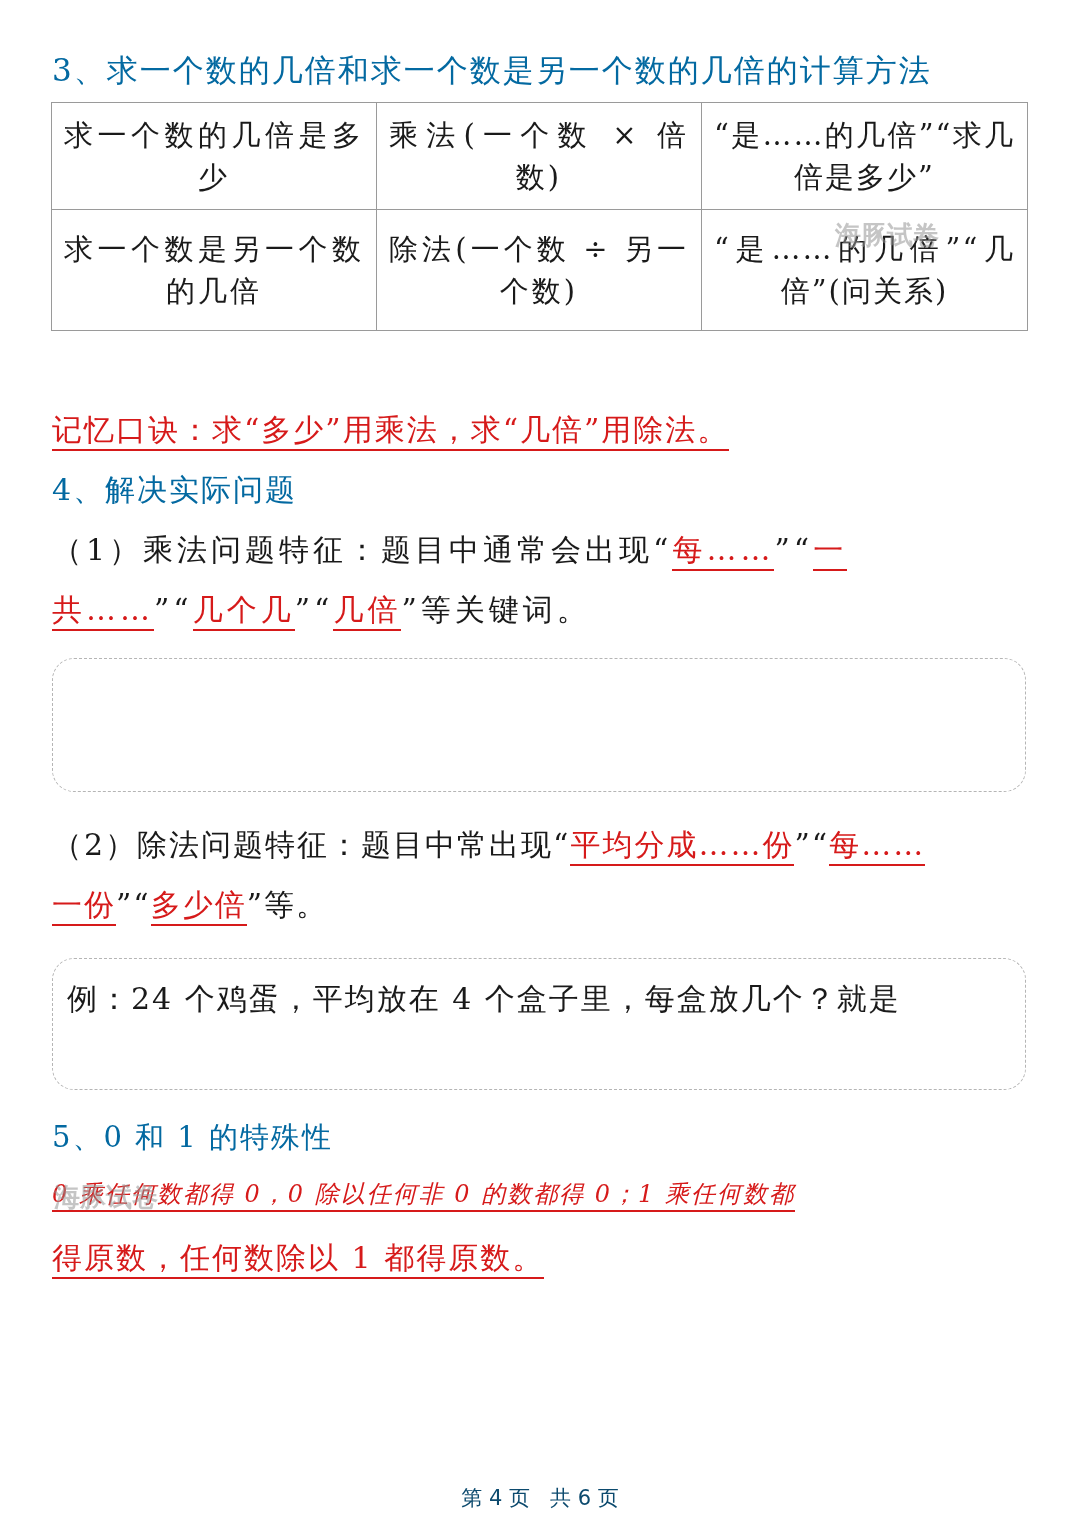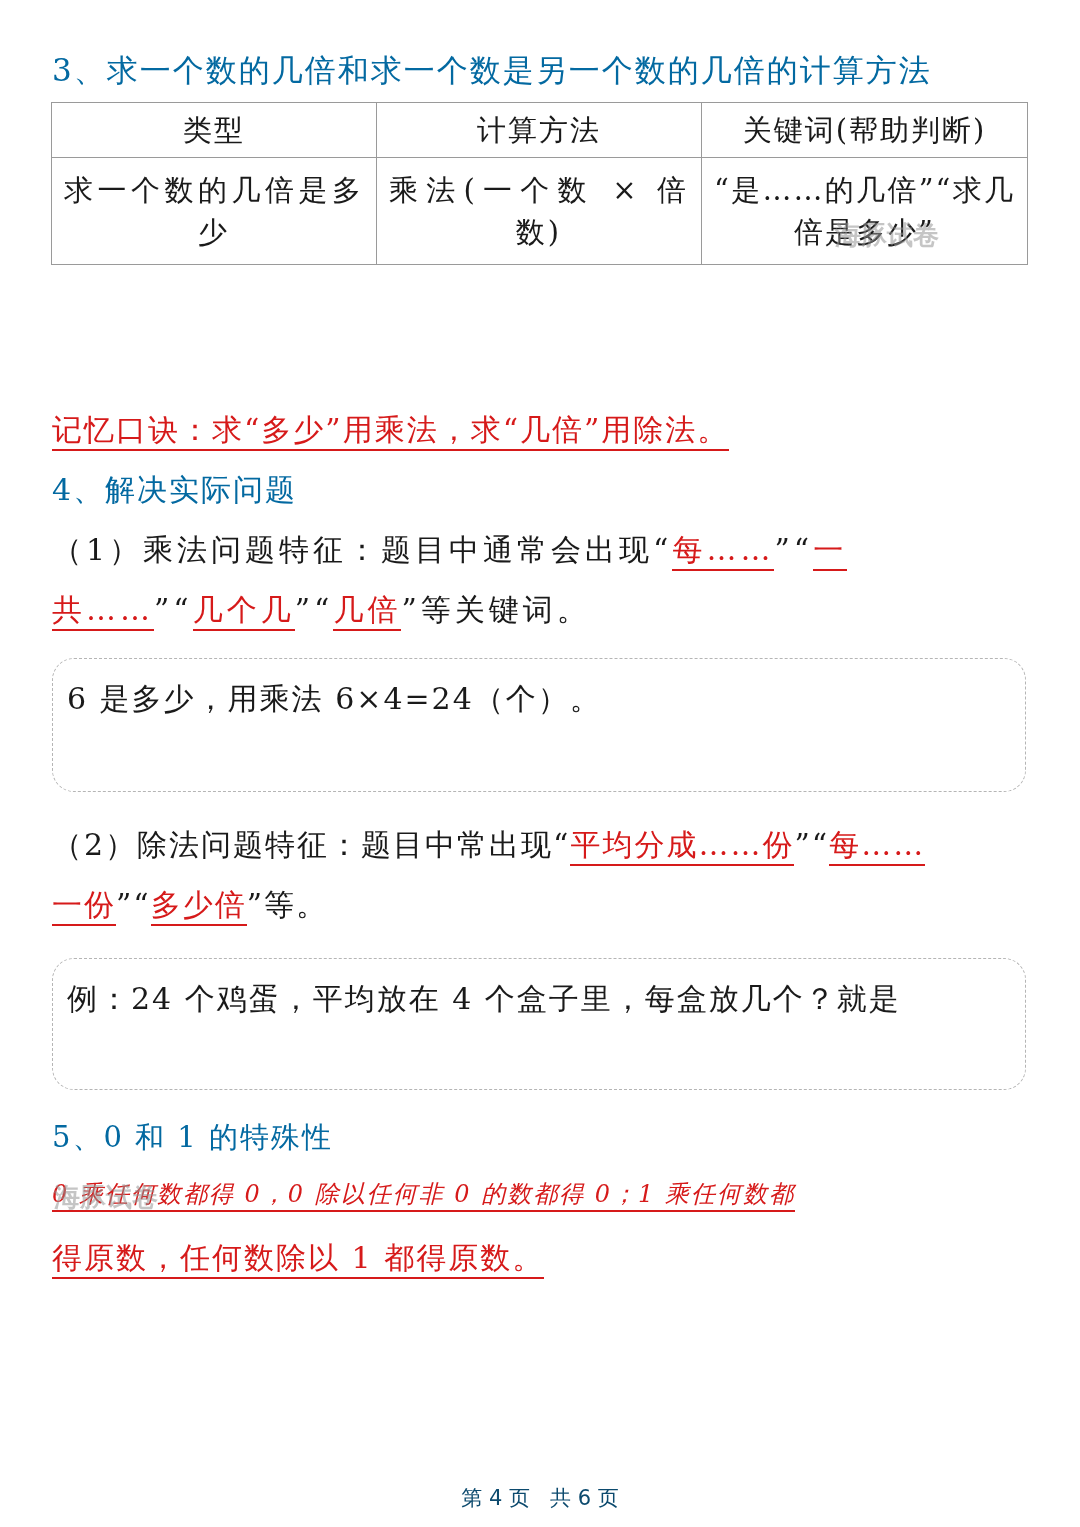--- a/index.html
+++ b/index.html
@@ -24,50 +24,49 @@
   .footer { position: absolute; top: 1484px; left: 0; width: 1080px; text-align: center;
             font-family: "DejaVu Sans", "Liberation Sans", sans-serif; font-size: 21px; color: #0c4a6e; }
 </style>
 </head>
 <body>
 
 <div class="abs h-blue" style="left:52px; top:50px;">3、求一个数的几倍和求一个数是另一个数的几倍的计算方法</div>
 
 <table class="t">
   <tbody>
-      <tr>
-    <th>类型</th>
-    <th>计算方法</th>
-    <th>关键词(帮助判断)</th>
-  </tr>
   <tr style="height:107px;">
     <td class="c1">求一个数的几倍是多少</td>
     <td class="c2">乘法(一个数 × 倍数)</td>
     <td class="c3">“是……的几倍”“求几倍是多少”</td>
+  </tr>
+  <tr style="height:121px;">
+    <td class="c1">求一个数是另一个数的几倍</td>
+    <td class="c2">除法(一个数 ÷ 另一个数)</td>
+    <td class="c3">“是……的几倍”“几倍”(问关系)</td>
   </tr>
 </tbody>
   </table>
 
 <div class="abs watermark" style="left:835px; top:218px; font-size:26px;">海豚试卷</div>
 
 <div class="line red" style="top:410px;">
   <span class="ul-red">记忆口诀：求“多少”用乘法，求“几倍”用除法。</span>
 </div>
 
 <div class="abs h-blue" style="left:52px; top:470px; font-size:30px;">4、解决实际问题</div>
 
 <div class="line" style="top:530px; letter-spacing:4px;">
   <span>（1）乘法问题特征：题目中通常会出现“</span><span class="red ul-red">每……</span><span>”“</span><span class="red ul-red">一</span>
 </div>
 <div class="line" style="top:590px; letter-spacing:4px;">
   <span class="red ul-red">共……</span><span>”“</span><span class="red ul-red">几个几</span><span>”“</span><span class="red ul-red">几倍</span><span>”等关键词。</span>
 </div>
 
 <div class="box" style="top:658px; height:134px;">
-  <div>6 是多少，用乘法 6×4=24（个）。</div>
 </div>
 
 <div class="line" style="top:825px; letter-spacing:2px;">
   <span>（2）除法问题特征：题目中常出现“</span><span class="red ul-red">平均分成……份</span><span>”“</span><span class="red ul-red">每……</span>
 </div>
 <div class="line" style="top:885px;">
   <span class="red ul-red">一份</span><span>”“</span><span class="red ul-red">多少倍</span><span>”等。</span>
 </div>
 
 <div class="box" style="top:958px; height:132px;">

